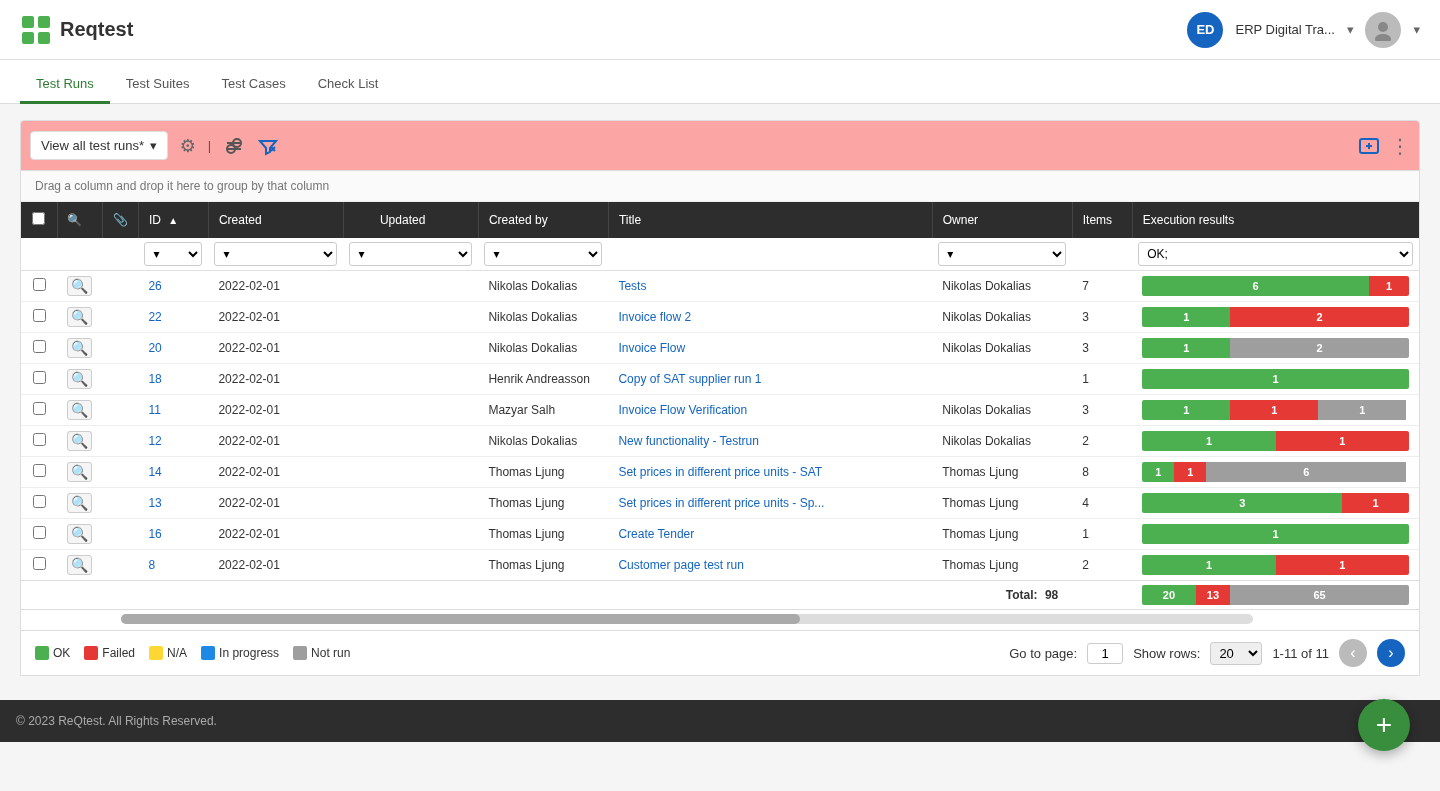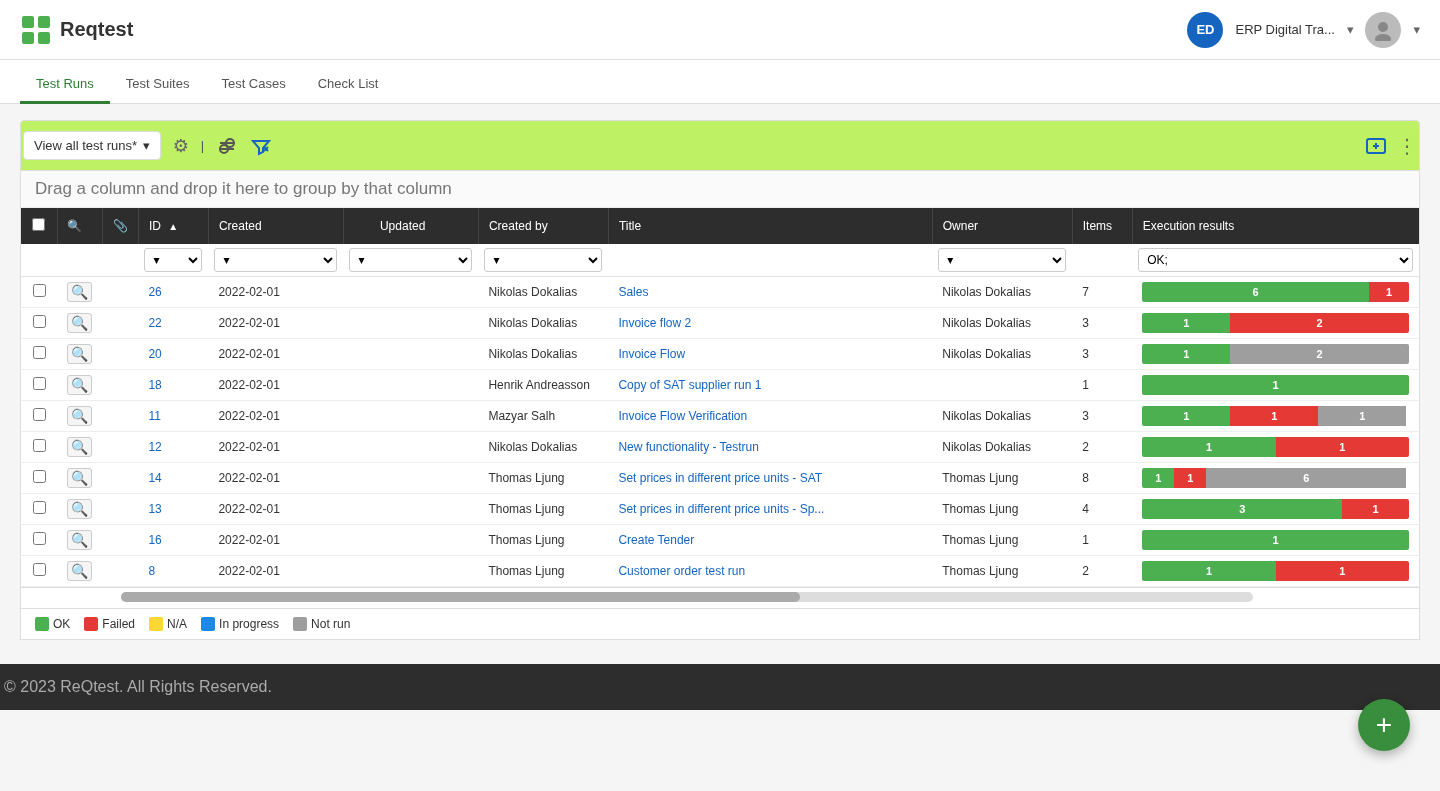--- a/index.html
+++ b/index.html
@@ -100,24 +100,24 @@
       text-align: center;
     }
 
     
     .main-content {
       padding: 16px 20px;
     }
 
     
     .toolbar {
-      background: #bef264;
+      background: #fca5a5;
       border: 1px solid #ddd;
       border-radius: 4px 4px 0 0;
-      padding: 10px 2px;
+      padding: 10px 9px;
       display: flex;
       align-items: center;
       justify-content: space-between;
     }
     .toolbar-left {
       display: flex;
       align-items: center;
       gap: 12px;
     }
     .view-dropdown {
@@ -146,21 +146,21 @@
 
     
     .table-container {
       background: #fff;
       border: 1px solid #ddd;
       border-top: none;
       overflow-x: auto;
     }
     .drag-hint {
       padding: 8px 14px;
-      font-size: 17px;
+      font-size: 12px;
       color: #777;
       background: #fafafa;
       border-bottom: 1px solid #eee;
     }
 
     table {
       width: 100%;
       border-collapse: collapse;
     }
     thead tr th {
@@ -307,22 +307,22 @@
       font-size: 16px;
       color: #fff;
     }
     .page-btn.prev { background: #bbb; }
     .page-btn.next { background: #1565c0; }
 
     
     .page-footer {
       background: #2d2d2d;
       color: #aaa;
-      font-size: 16px;
-      padding: 14px 4px;
+      font-size: 12px;
+      padding: 14px 16px;
       margin-top: 8px;
     }
 
     
     .fab {
       position: fixed;
       bottom: 40px;
       right: 30px;
       width: 52px;
       height: 52px;
@@ -491,21 +491,21 @@
       <input type="checkbox" style="">
     </td>
     <td class="td-search-icon">
       <span style="cursor:pointer; font-size:14px; border:1px solid #ccc; border-radius:3px; padding:1px 3px; background:#f5f5f5;">🔍</span>
     </td>
     <td></td>
     <td style="color:#1565c0; cursor:pointer;">26</td>
     <td>2022-02-01</td>
     <td></td>
     <td>Nikolas Dokalias</td>
-    <td style="color:#1565c0; cursor:pointer;">Sales</td>
+    <td style="color:#1565c0; cursor:pointer;">Tests</td>
     <td>Nikolas Dokalias</td>
     <td>7</td>
     <td style="padding: 4px 10px;">
               <div class="exec-bar">
                 <div class="exec-seg" style="width: 85%; background: rgb(76, 175, 80);">6</div>
                 <div class="exec-seg" style="width: 15%; background: rgb(229, 57, 53);">1</div>
               </div>
             </td>
   </tr>
           <tr class="data-row">
@@ -689,30 +689,44 @@
       <input type="checkbox" style="">
     </td>
     <td class="td-search-icon">
       <span style="cursor:pointer; font-size:14px; border:1px solid #ccc; border-radius:3px; padding:1px 3px; background:#f5f5f5;">🔍</span>
     </td>
     <td></td>
     <td style="color:#1565c0; cursor:pointer;">8</td>
     <td>2022-02-01</td>
     <td></td>
     <td>Thomas Ljung</td>
-    <td style="color:#1565c0; cursor:pointer;">Customer order test run</td>
+    <td style="color:#1565c0; cursor:pointer;">Customer page test run</td>
     <td>Thomas Ljung</td>
     <td>2</td>
     <td style="padding: 4px 10px;">
               <div class="exec-bar">
                 <div class="exec-seg" style="width: 50%; background: rgb(76, 175, 80);">1</div>
                 <div class="exec-seg" style="width: 50%; background: rgb(229, 57, 53);">1</div>
               </div>
             </td>
   </tr>
+          <tr class="total-row">
+  <td colspan="9" style="text-align:right; padding-right:14px;">
+    <span>Total:</span>
+    <span style="margin-left:4px;">98</span>
+  </td>
+  <td></td>
+  <td style="padding:4px 10px;">
+              <div class="exec-bar">
+                <div class="exec-seg" style="width: 20%; background: rgb(76, 175, 80);">20</div>
+                <div class="exec-seg" style="width: 13%; background: rgb(229, 57, 53);">13</div>
+                <div class="exec-seg" style="width: 67%; background: rgb(158, 158, 158);">65</div>
+              </div>
+            </td>
+</tr>
         </tbody>
     </table>
   </div>
 
   <div style="background:#fff; border:1px solid #ddd; border-top:none; padding: 4px 40px 6px 100px;">
     <div style="height:10px; background:#ddd; border-radius:5px; width:90%;">
       <div style="height:10px; background:#aaa; border-radius:5px; width:60%;"></div>
     </div>
   </div>
 
@@ -733,20 +747,33 @@
       <div class="legend-item">
         <span class="legend-dot" style="background:#1e88e5;"></span>
         <span>In progress</span>
       </div>
       <div class="legend-item">
         <span class="legend-dot" style="background:#9e9e9e;"></span>
         <span>Not run</span>
       </div>
     </div>
 
+    <div class="pagination-area">
+      <span>Go to page:</span>
+      <input type="text" class="page-input" value="1" style="">
+      <span>Show rows:</span>
+      <select class="rows-select">
+        <option>20</option>
+        <option>50</option>
+        <option>100</option>
+      </select>
+      <span>1-11 of 11</span>
+      <button class="page-btn prev">‹</button>
+      <button class="page-btn next">›</button>
+    </div>
   </div>
 
 </div>
 
 <div class="page-footer">
   <span>© 2023 ReQtest. All Rights Reserved.</span>
 </div>
 
 <div class="fab">+</div>
 

